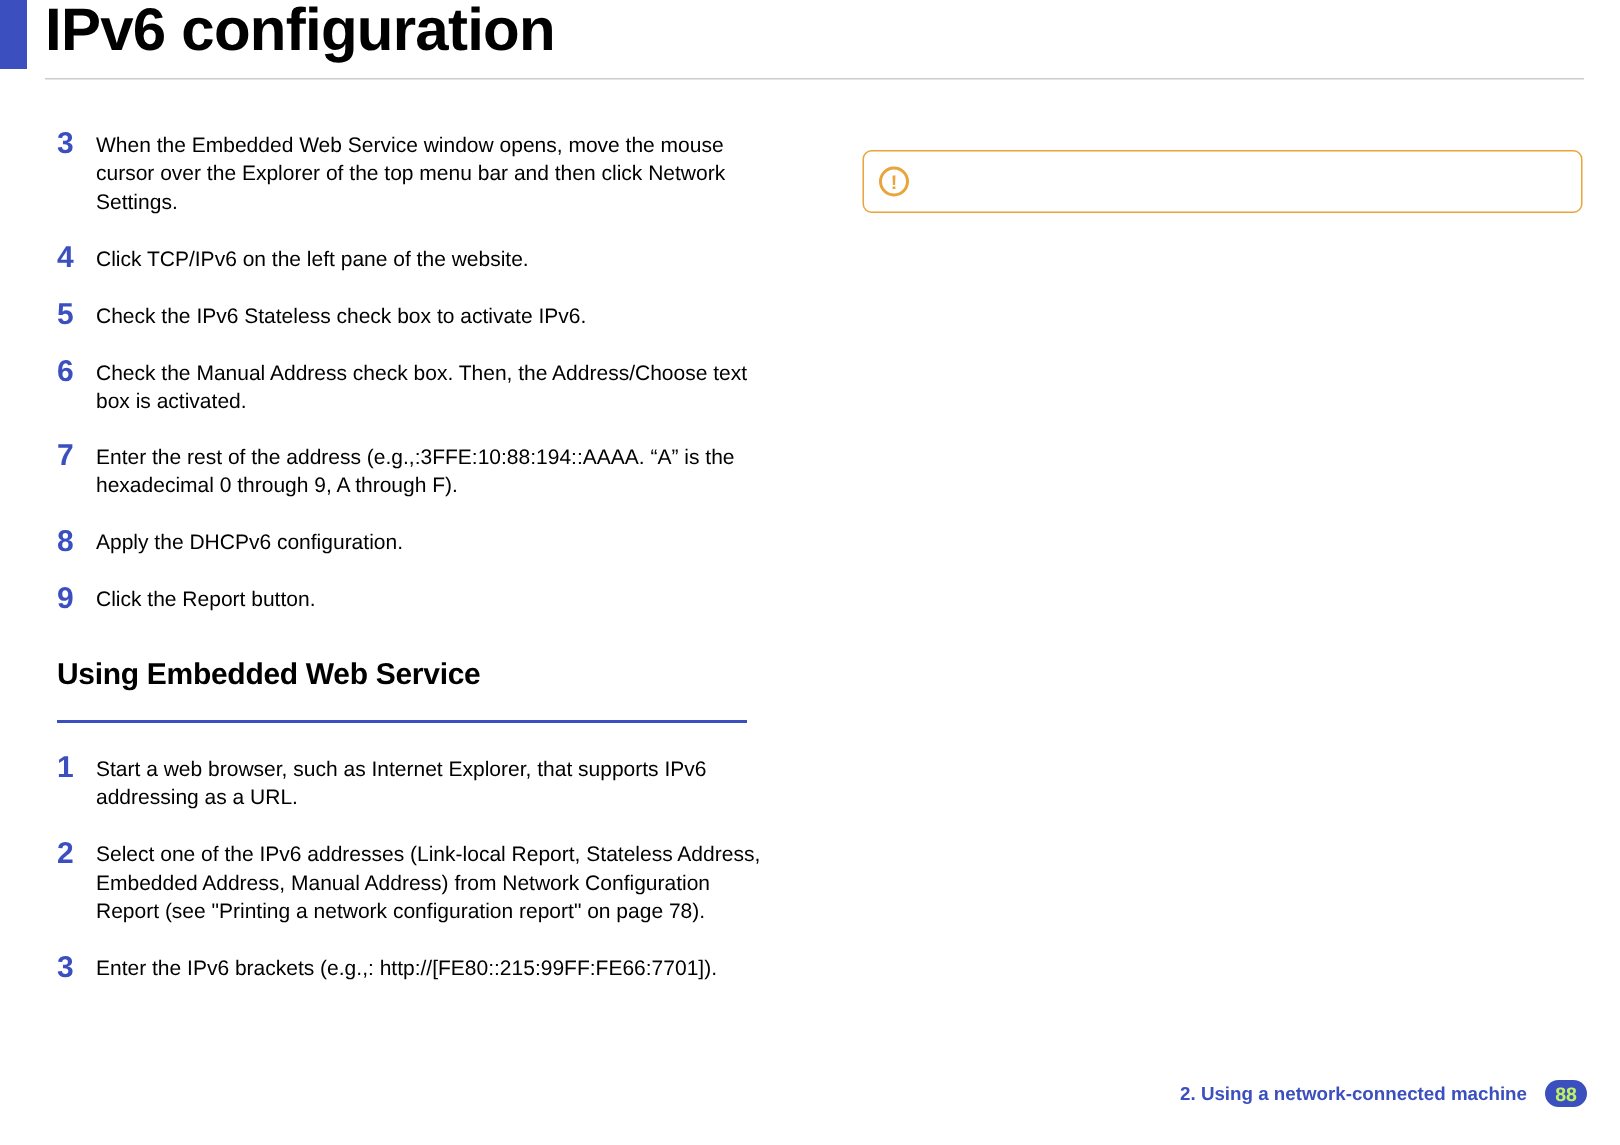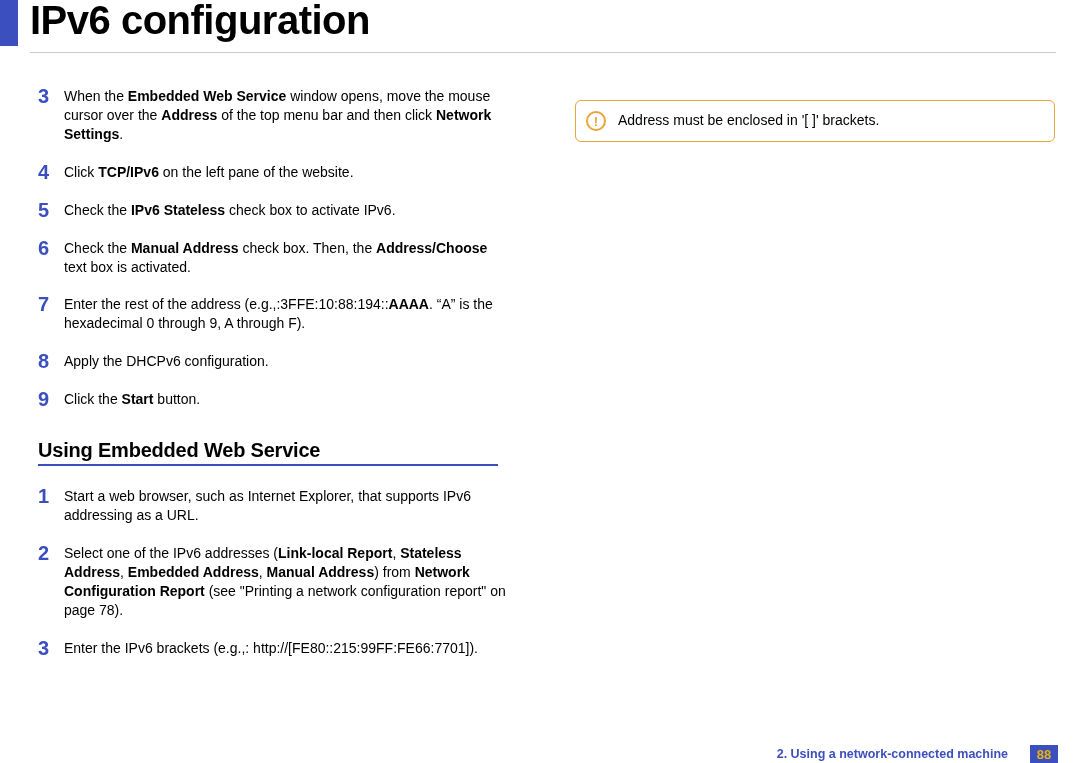--- a/index.html
+++ b/index.html
@@ -54,26 +54,26 @@
     width: 26px;
     flex-shrink: 0;
     line-height: 1.0;
     padding-top: 0px;
   }
   .step-body {
     flex: 1;
     font-size: 14px;
     padding-top: 1px;
   }
-  .step-body b { font-weight: 700; }
+  .step-body b { font-weight: 400; }
   .section-heading {
     font-size: 20px;
     font-weight: 700;
     margin-top: 28px;
-    margin-bottom: 0;
+    margin-bottom: 16px;
     letter-spacing: -0.2px;
   }
   .section-underline {
     height: 2px;
     width: 460px;
     background: linear-gradient(to right, #3b4fbf 0, #3b4fbf 4px, transparent 4px) repeat-x;
     background-size: 1px 2px;
     border-bottom: 1px solid #3b4fbf;
     margin-bottom: 20px;
   }
@@ -100,52 +100,53 @@
   }
   .callout-icon span {
     color: #e9a43a;
     font-weight: 700;
     font-size: 13px;
     line-height: 1;
   }
   .footer {
     position: absolute;
     right: 22px;
-    bottom: 0;
+    bottom: 25px;
     display: flex;
     align-items: center;
-    gap: 22px;
+    gap: 12px;
     font-size: 12.5px;
     font-weight: 700;
   }
   .footer-chapter { color: #3b4fbf; }
   .page-number {
     background: #3b4fbf;
-    color: #eab308;
+    color: #bef264;
     width: 28px;
     height: 18px;
     display: flex;
     align-items: center;
     justify-content: center;
     font-weight: 700;
     font-size: 13px;
+    border-radius: 14px;
   }
 </style>
 </head>
 <body>
 
 <div class="header-bar"></div>
 <h1 class="page-title">IPv6 configuration</h1>
 <div class="title-underline"></div>
 
 <div class="col col-left">
   <div id="stepsA-container">
       <div class="step">
         <div class="step-num">3</div>
-        <div class="step-body">When the <b>Embedded Web Service</b> window opens, move the mouse cursor over the <b>Address</b> of the top menu bar and then click <b>Network Settings</b>.</div>
+        <div class="step-body">When the <b>Embedded Web Service</b> window opens, move the mouse cursor over the <b>Explorer</b> of the top menu bar and then click <b>Network Settings</b>.</div>
       </div>
       <div class="step">
         <div class="step-num">4</div>
         <div class="step-body">Click <b>TCP/IPv6</b> on the left pane of the website.</div>
       </div>
       <div class="step">
         <div class="step-num">5</div>
         <div class="step-body">Check the <b>IPv6 Stateless</b> check box to activate IPv6.</div>
       </div>
       <div class="step">
@@ -155,21 +156,21 @@
       <div class="step">
         <div class="step-num">7</div>
         <div class="step-body">Enter the rest of the address (e.g.,:3FFE:10:88:194::<b>AAAA</b>. “A” is the hexadecimal 0 through 9, A through F).</div>
       </div>
       <div class="step">
         <div class="step-num">8</div>
         <div class="step-body">Apply the DHCPv6 configuration.</div>
       </div>
       <div class="step">
         <div class="step-num">9</div>
-        <div class="step-body">Click the <b>Start</b> button.</div>
+        <div class="step-body">Click the <b>Report</b> button.</div>
       </div>
     </div>
 
   <div class="section-heading">Using Embedded Web Service</div>
   <div class="section-underline"></div>
 
   <div id="stepsB-container">
       <div class="step">
         <div class="step-num">1</div>
         <div class="step-body">Start a web browser, such as Internet Explorer, that supports IPv6 addressing as a URL.</div>
@@ -183,20 +184,19 @@
         <div class="step-body">Enter the IPv6 brackets (e.g.,: http://[FE80::215:99FF:FE66:7701]).</div>
       </div>
     </div>
 </div>
 
 <div class="col col-right">
   <div class="callout">
     <div class="callout-icon">
       <span>!</span>
     </div>
-    <div>Address must be enclosed in '[ ]' brackets.</div>
   </div>
 </div>
 
 <div class="footer">
   <div class="footer-chapter">2.  Using a network-connected machine</div>
   <div class="page-number">88</div>
 </div>
 
 </body></html>

